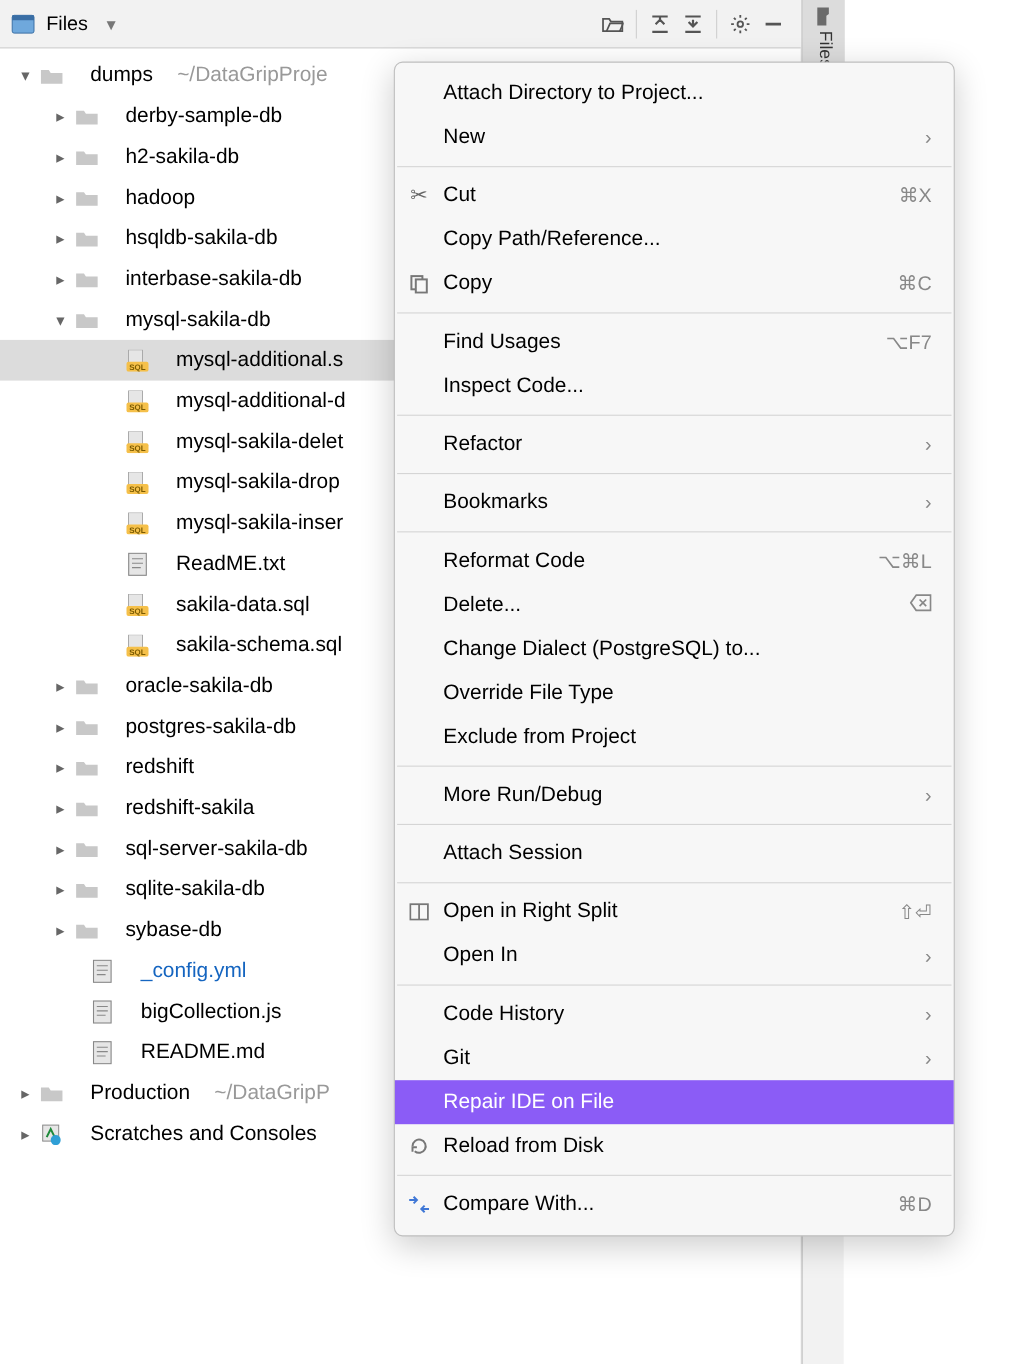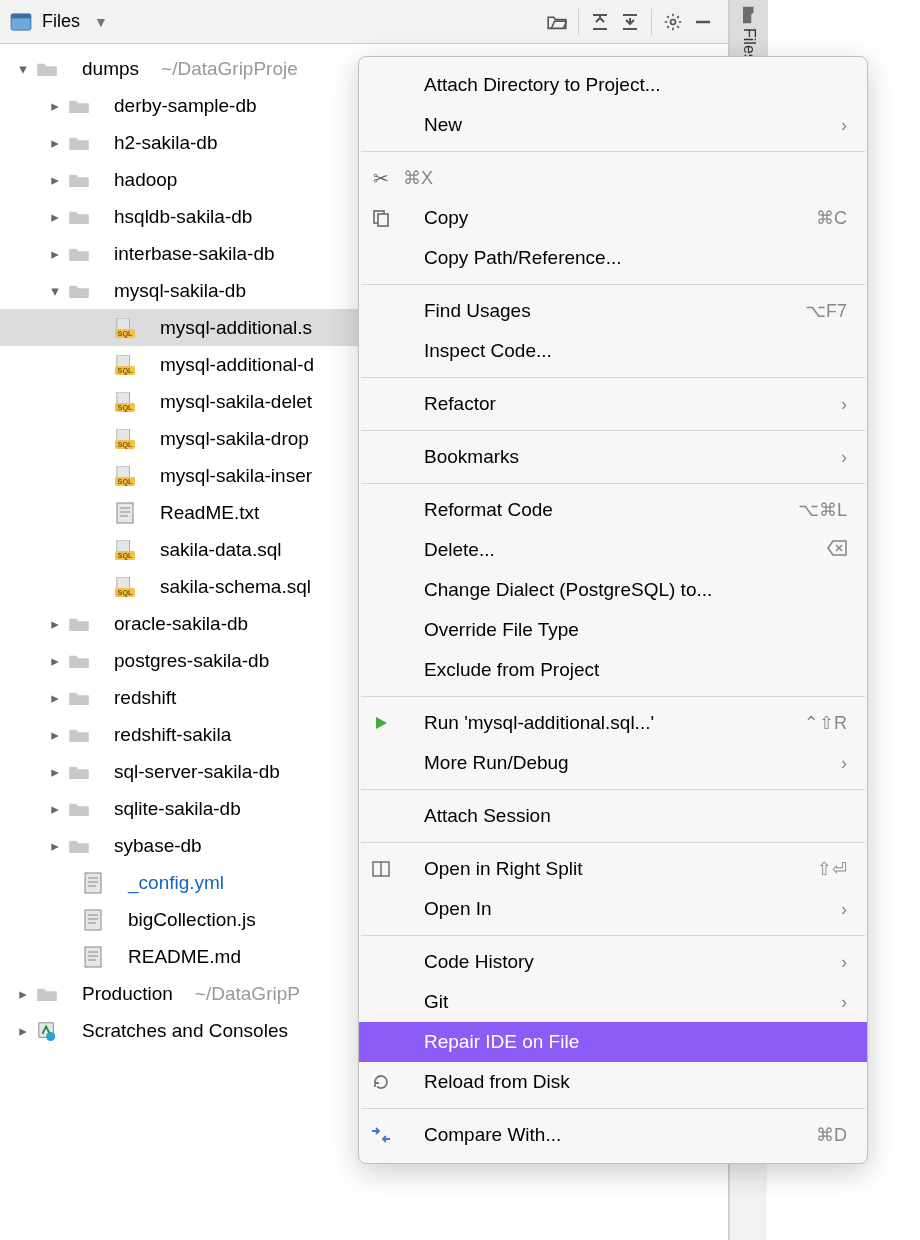--- a/index.html
+++ b/index.html
@@ -122,21 +122,21 @@
     height:40px;
     display:flex;
     align-items:center;
     padding-right:20px;
     font-size:19px;
     color:#000;
   }
   .mi.hl { background:#8b5cf6; color:#fff; }
   .mi-icon { width:44px;display:flex;align-items:center;justify-content:center;color:#666;}
   .mi-icon.blank{}
-  .mi-label{flex:1;margin-left:21px;}
+  .mi-label{flex:1;}
   .mi-sc{color:#888;font-size:18px;}
   .mi-sub{color:#888;font-size:18px;}
   .msep{height:1px;background:#d5d5d5;margin:6px 2px;}
 </style>
 </head>
 <body>
 
 <div class="root">
   <div class="main-col">
     <div class="toolbar">
@@ -471,36 +471,37 @@
         <span class="mi-label">Attach Directory to Project...</span>
       </div>
     <div class="mi">
         <span class="mi-icon blank"></span>
         <span class="mi-label">New</span>
         <span class="mi-sub">›</span>
       </div>
     <div class="msep"></div>
     <div class="mi">
         <span class="mi-icon">✂</span>
+        <span class="mi-label">Cut</span>
         <span class="mi-sc">⌘X</span>
+      </div>
+    <div class="mi">
+        <span class="mi-icon blank"></span>
+        <span class="mi-label">Copy Path/Reference...</span>
       </div>
     <div class="mi">
         <span class="mi-icon">
           <svg width="18" height="18" viewBox="0 0 18 18">
             <rect x="2" y="2" width="10" height="12" fill="none" stroke="#777" stroke-width="1.8"></rect>
             <rect x="6" y="5" width="10" height="12" fill="#f7f7f7" stroke="#777" stroke-width="1.8"></rect>
           </svg>
         </span>
         <span class="mi-label">Copy</span>
         <span class="mi-sc">⌘C</span>
       </div>
-    <div class="mi">
-        <span class="mi-icon blank"></span>
-        <span class="mi-label">Copy Path/Reference...</span>
-      </div>
     <div class="msep"></div>
     <div class="mi">
         <span class="mi-icon blank"></span>
         <span class="mi-label">Find Usages</span>
         <span class="mi-sc">⌥F7</span>
       </div>
     <div class="mi">
         <span class="mi-icon blank"></span>
         <span class="mi-label">Inspect Code...</span>
       </div>
@@ -536,29 +537,20 @@
       </div>
     <div class="mi">
         <span class="mi-icon blank"></span>
         <span class="mi-label">Override File Type</span>
       </div>
     <div class="mi">
         <span class="mi-icon blank"></span>
         <span class="mi-label">Exclude from Project</span>
       </div>
     <div class="msep"></div>
-    <div class="mi">
-        <span class="mi-icon">
-          <svg width="16" height="16" viewBox="0 0 16 16">
-            <path d="M3 2l11 6-11 6z" fill="#3fae3f"></path>
-          </svg>
-        </span>
-        <span class="mi-label">Run 'mysql-additional.sql...'</span>
-        <span class="mi-sc">⌃⇧R</span>
-      </div>
     <div class="mi">
         <span class="mi-icon blank"></span>
         <span class="mi-label">More Run/Debug</span>
         <span class="mi-sub">›</span>
       </div>
     <div class="msep"></div>
     <div class="mi">
         <span class="mi-icon blank"></span>
         <span class="mi-label">Attach Session</span>
       </div>

